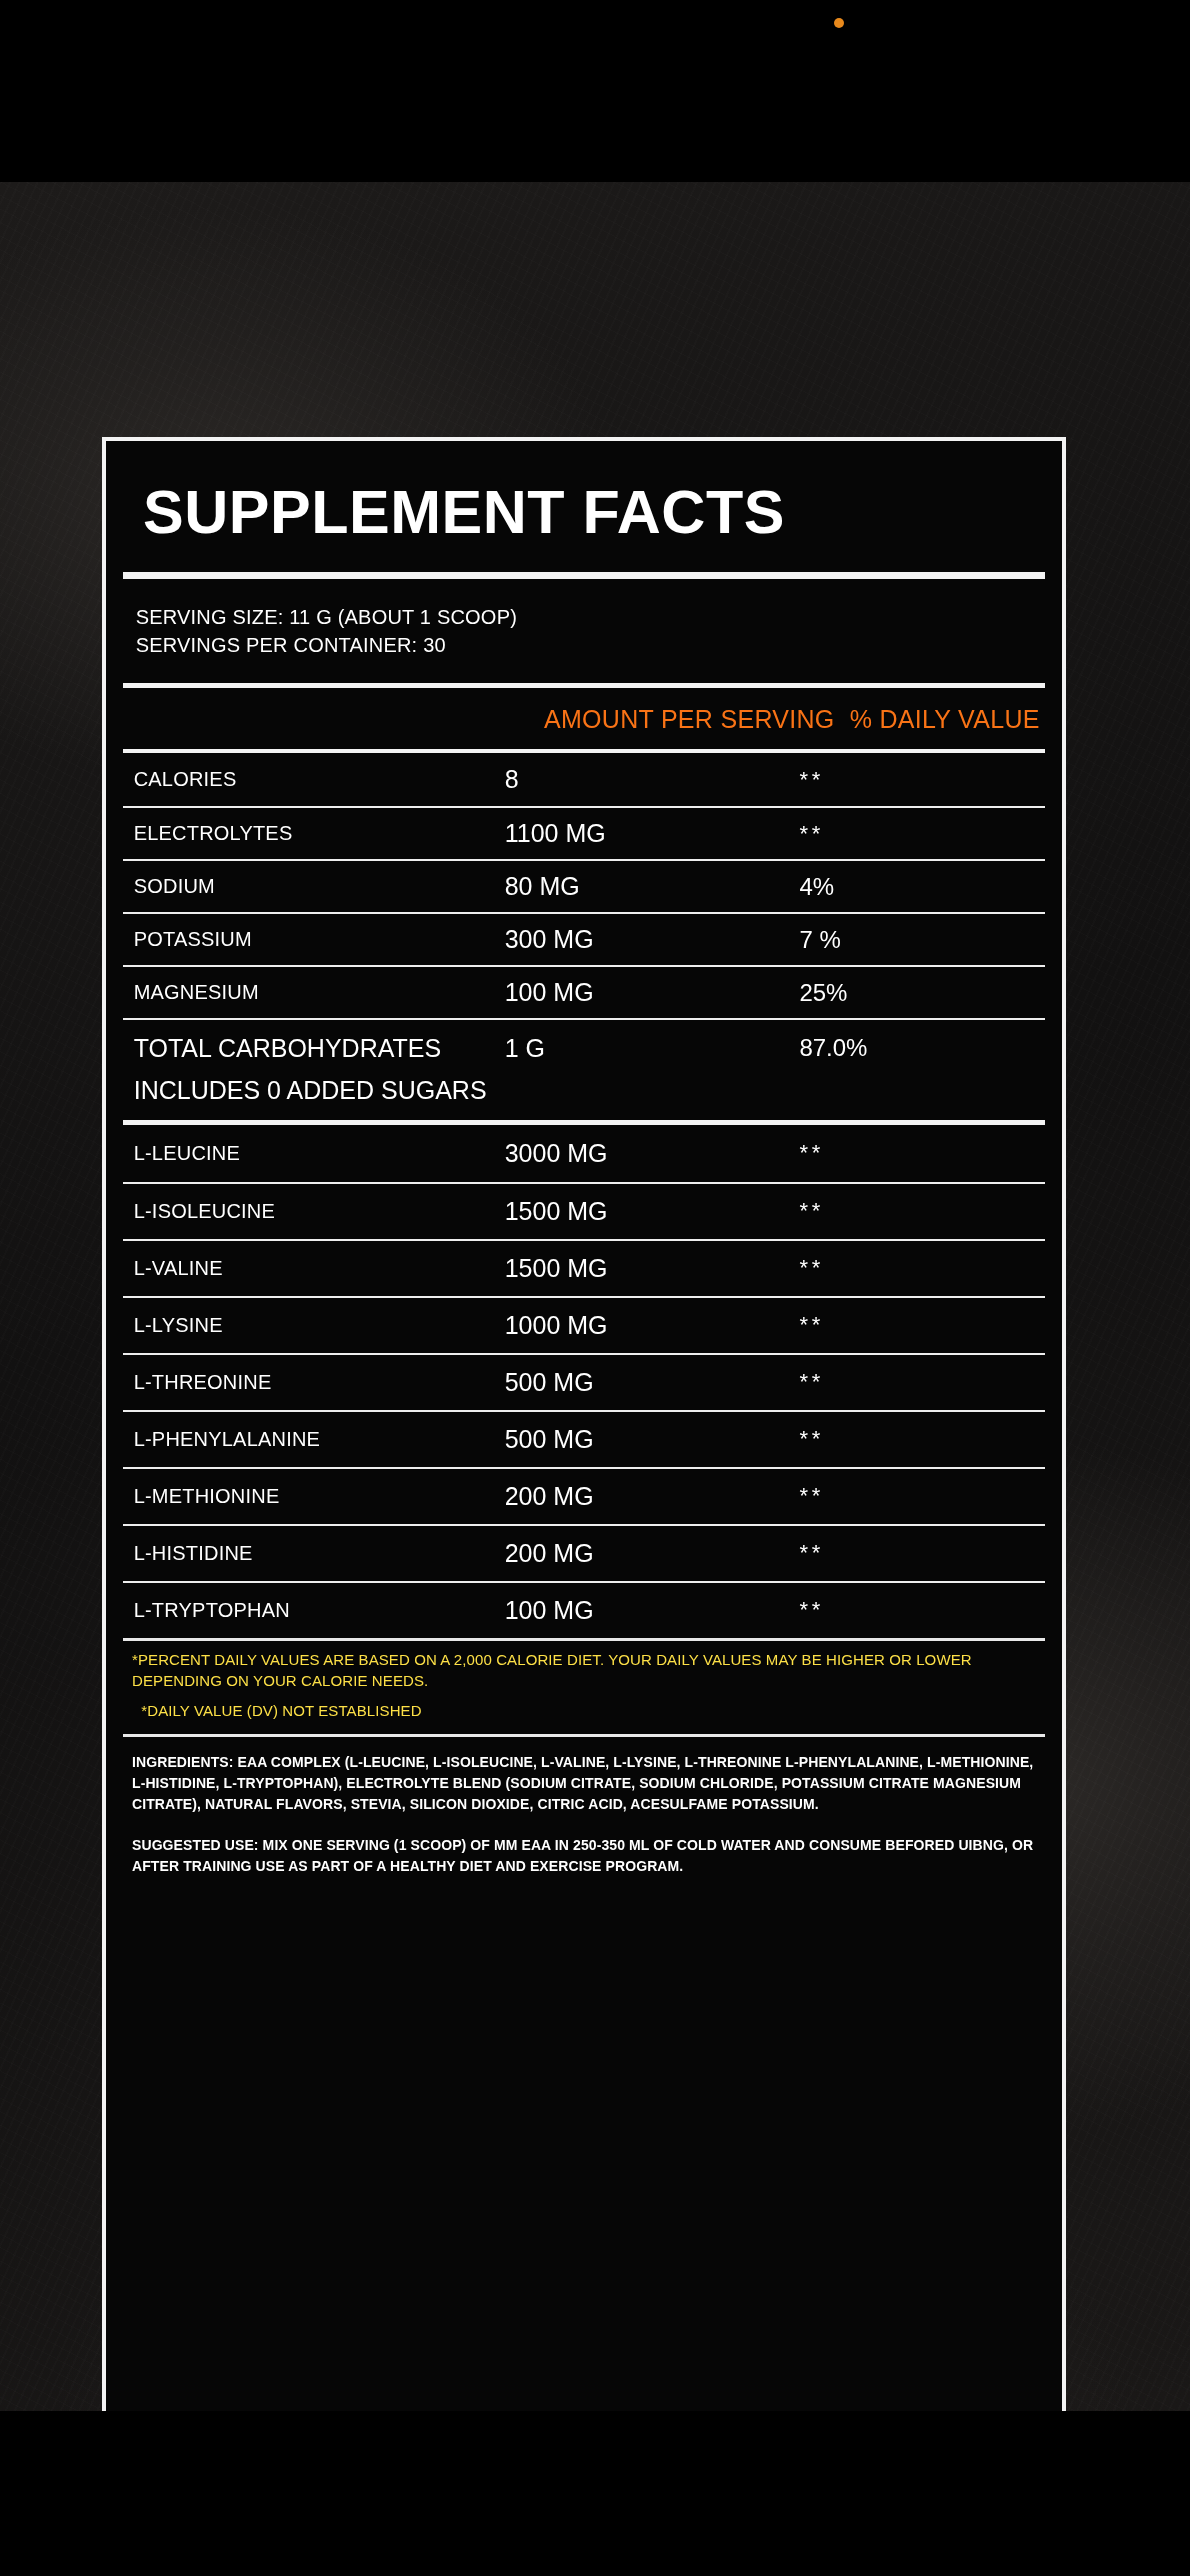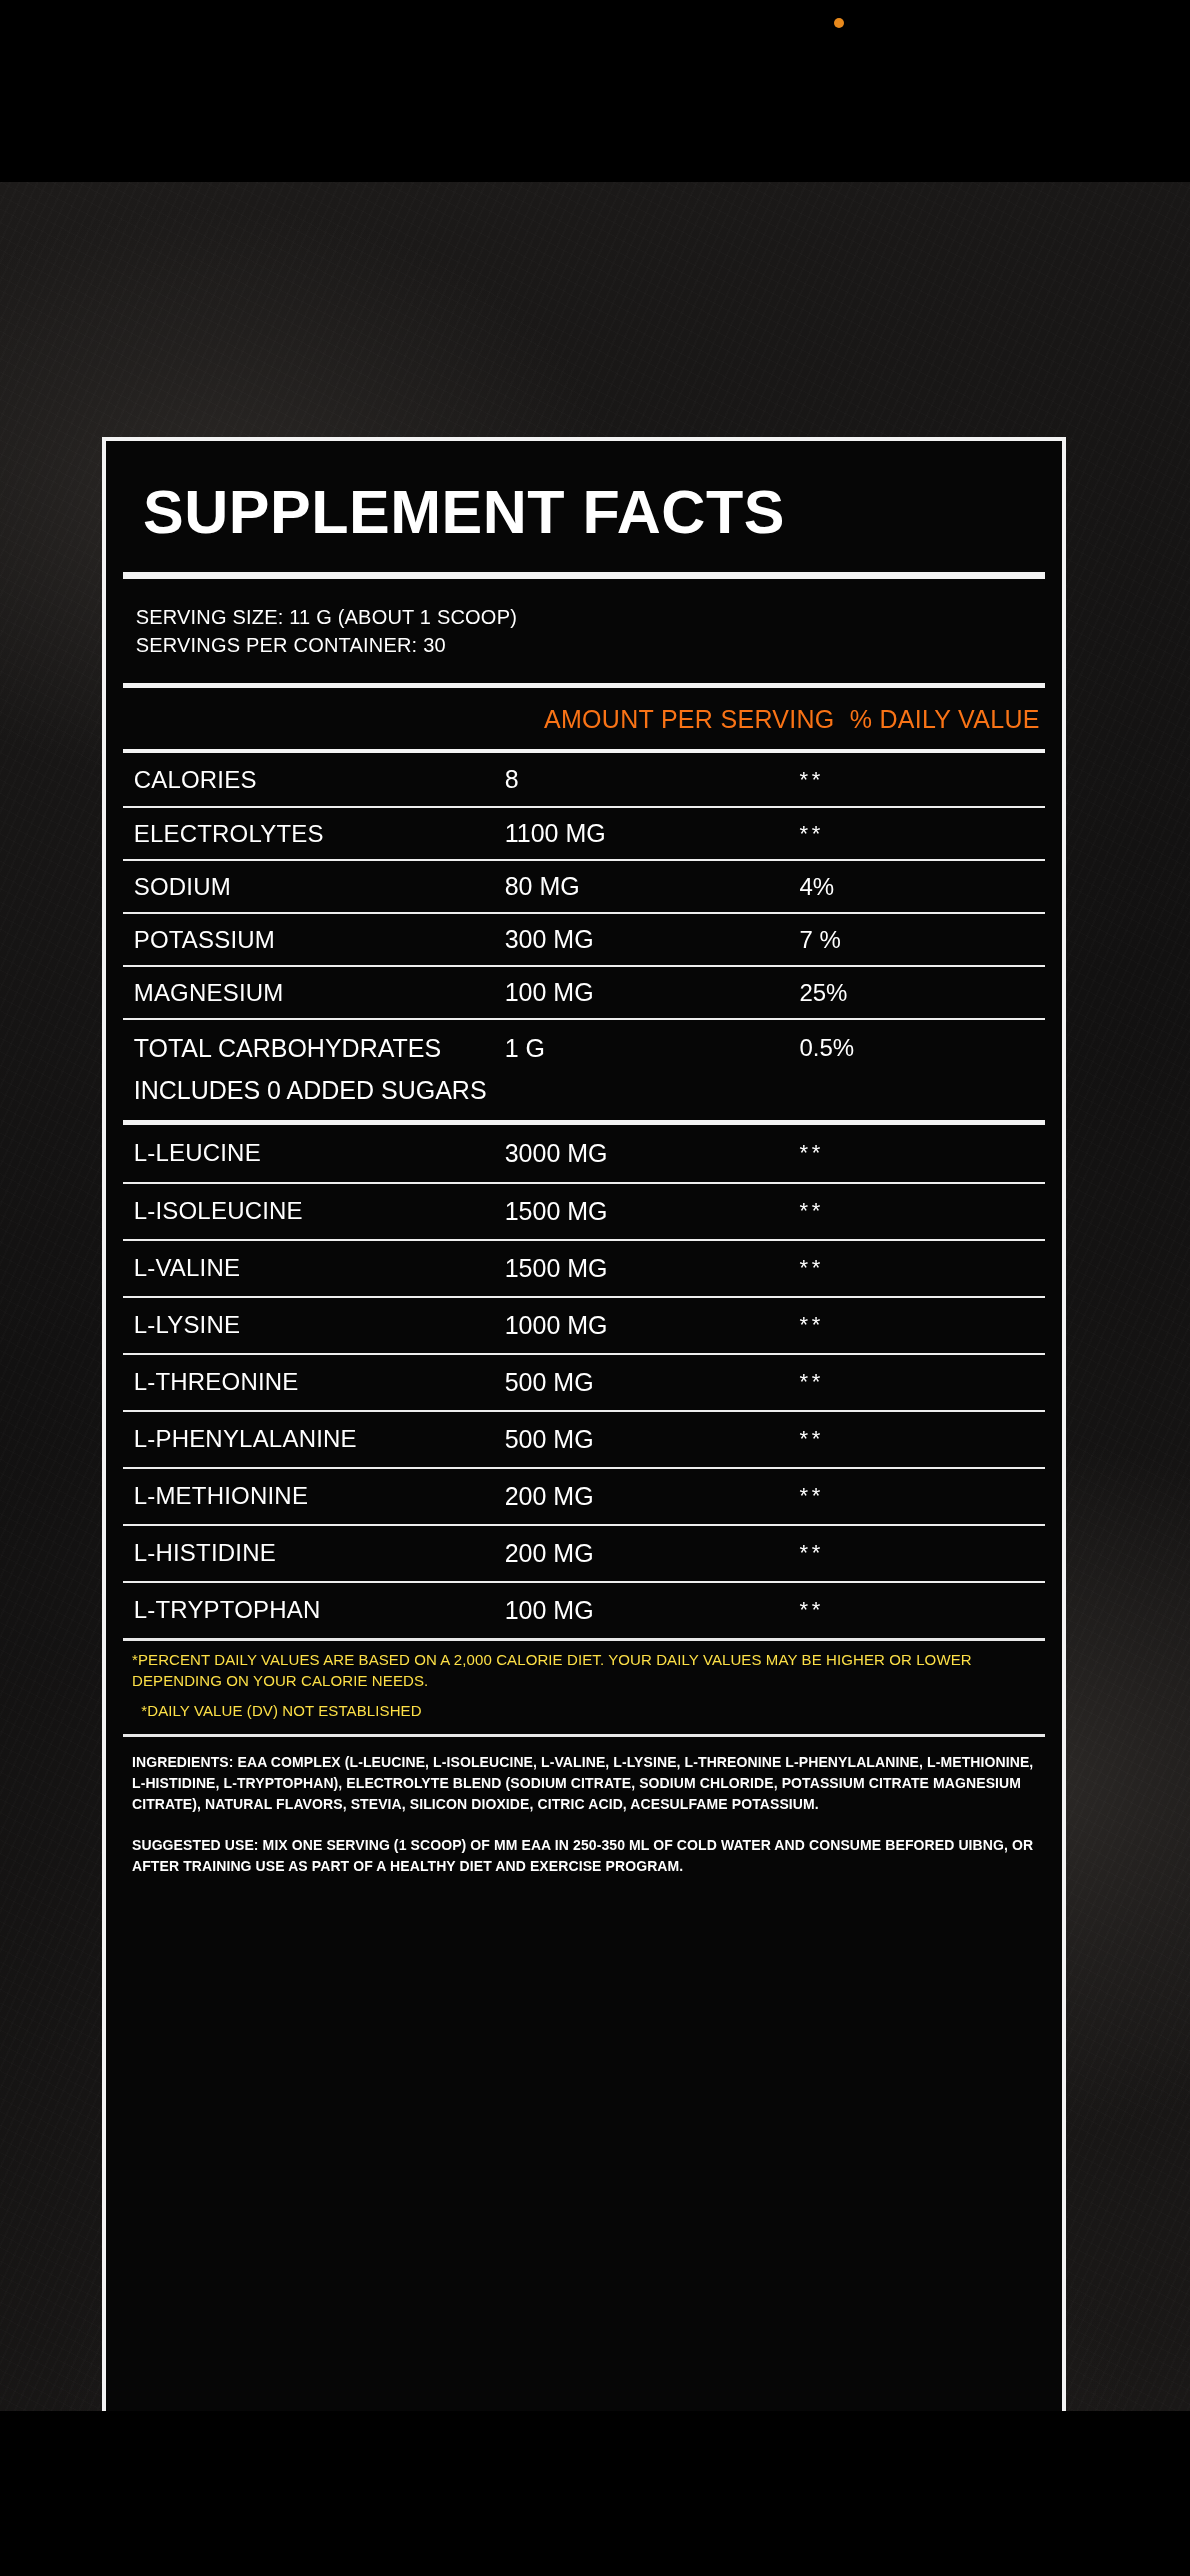--- a/index.html
+++ b/index.html
@@ -135,21 +135,21 @@
     display: flex;
     align-items: center;
     color: #ffffff;
     height: 53px;
     padding-left: 11px;
     box-sizing: border-box;
   }
   .row + .row { border-top: 2.8px solid #ededed; align-items: center; }
   .row .nm {
     flex: 0 0 371px;
-    font-size: 24px;
+    font-size: 20px;
     letter-spacing: 0.2px;
   }
   .row .amt {
     flex: 0 0 278px;
     font-size: 25px;
   }
   .row .dv {
     flex: 1;
     font-size: 24px;
     text-align: left;
@@ -253,21 +253,21 @@
         <div class="row">
           <span class="nm">MAGNESIUM</span>
           <span class="amt">100 MG</span>
           <span class="dv">25%</span>
         </div>
 
         <div class="carb-block">
           <div class="carb-line1">
             <span class="nm">TOTAL CARBOHYDRATES</span>
             <span class="amt">1 G</span>
-            <span class="dv">0.5%</span>
+            <span class="dv">87.0%</span>
           </div>
           <div class="carb-line2">INCLUDES 0 ADDED SUGARS</div>
         </div>
 
         <div class="rule-med"></div>
 
         <div class="row tall" style="border-top:none">
           <span class="nm">L-LEUCINE</span>
           <span class="amt">3000 MG</span>
           <span class="dv stars">**</span>

